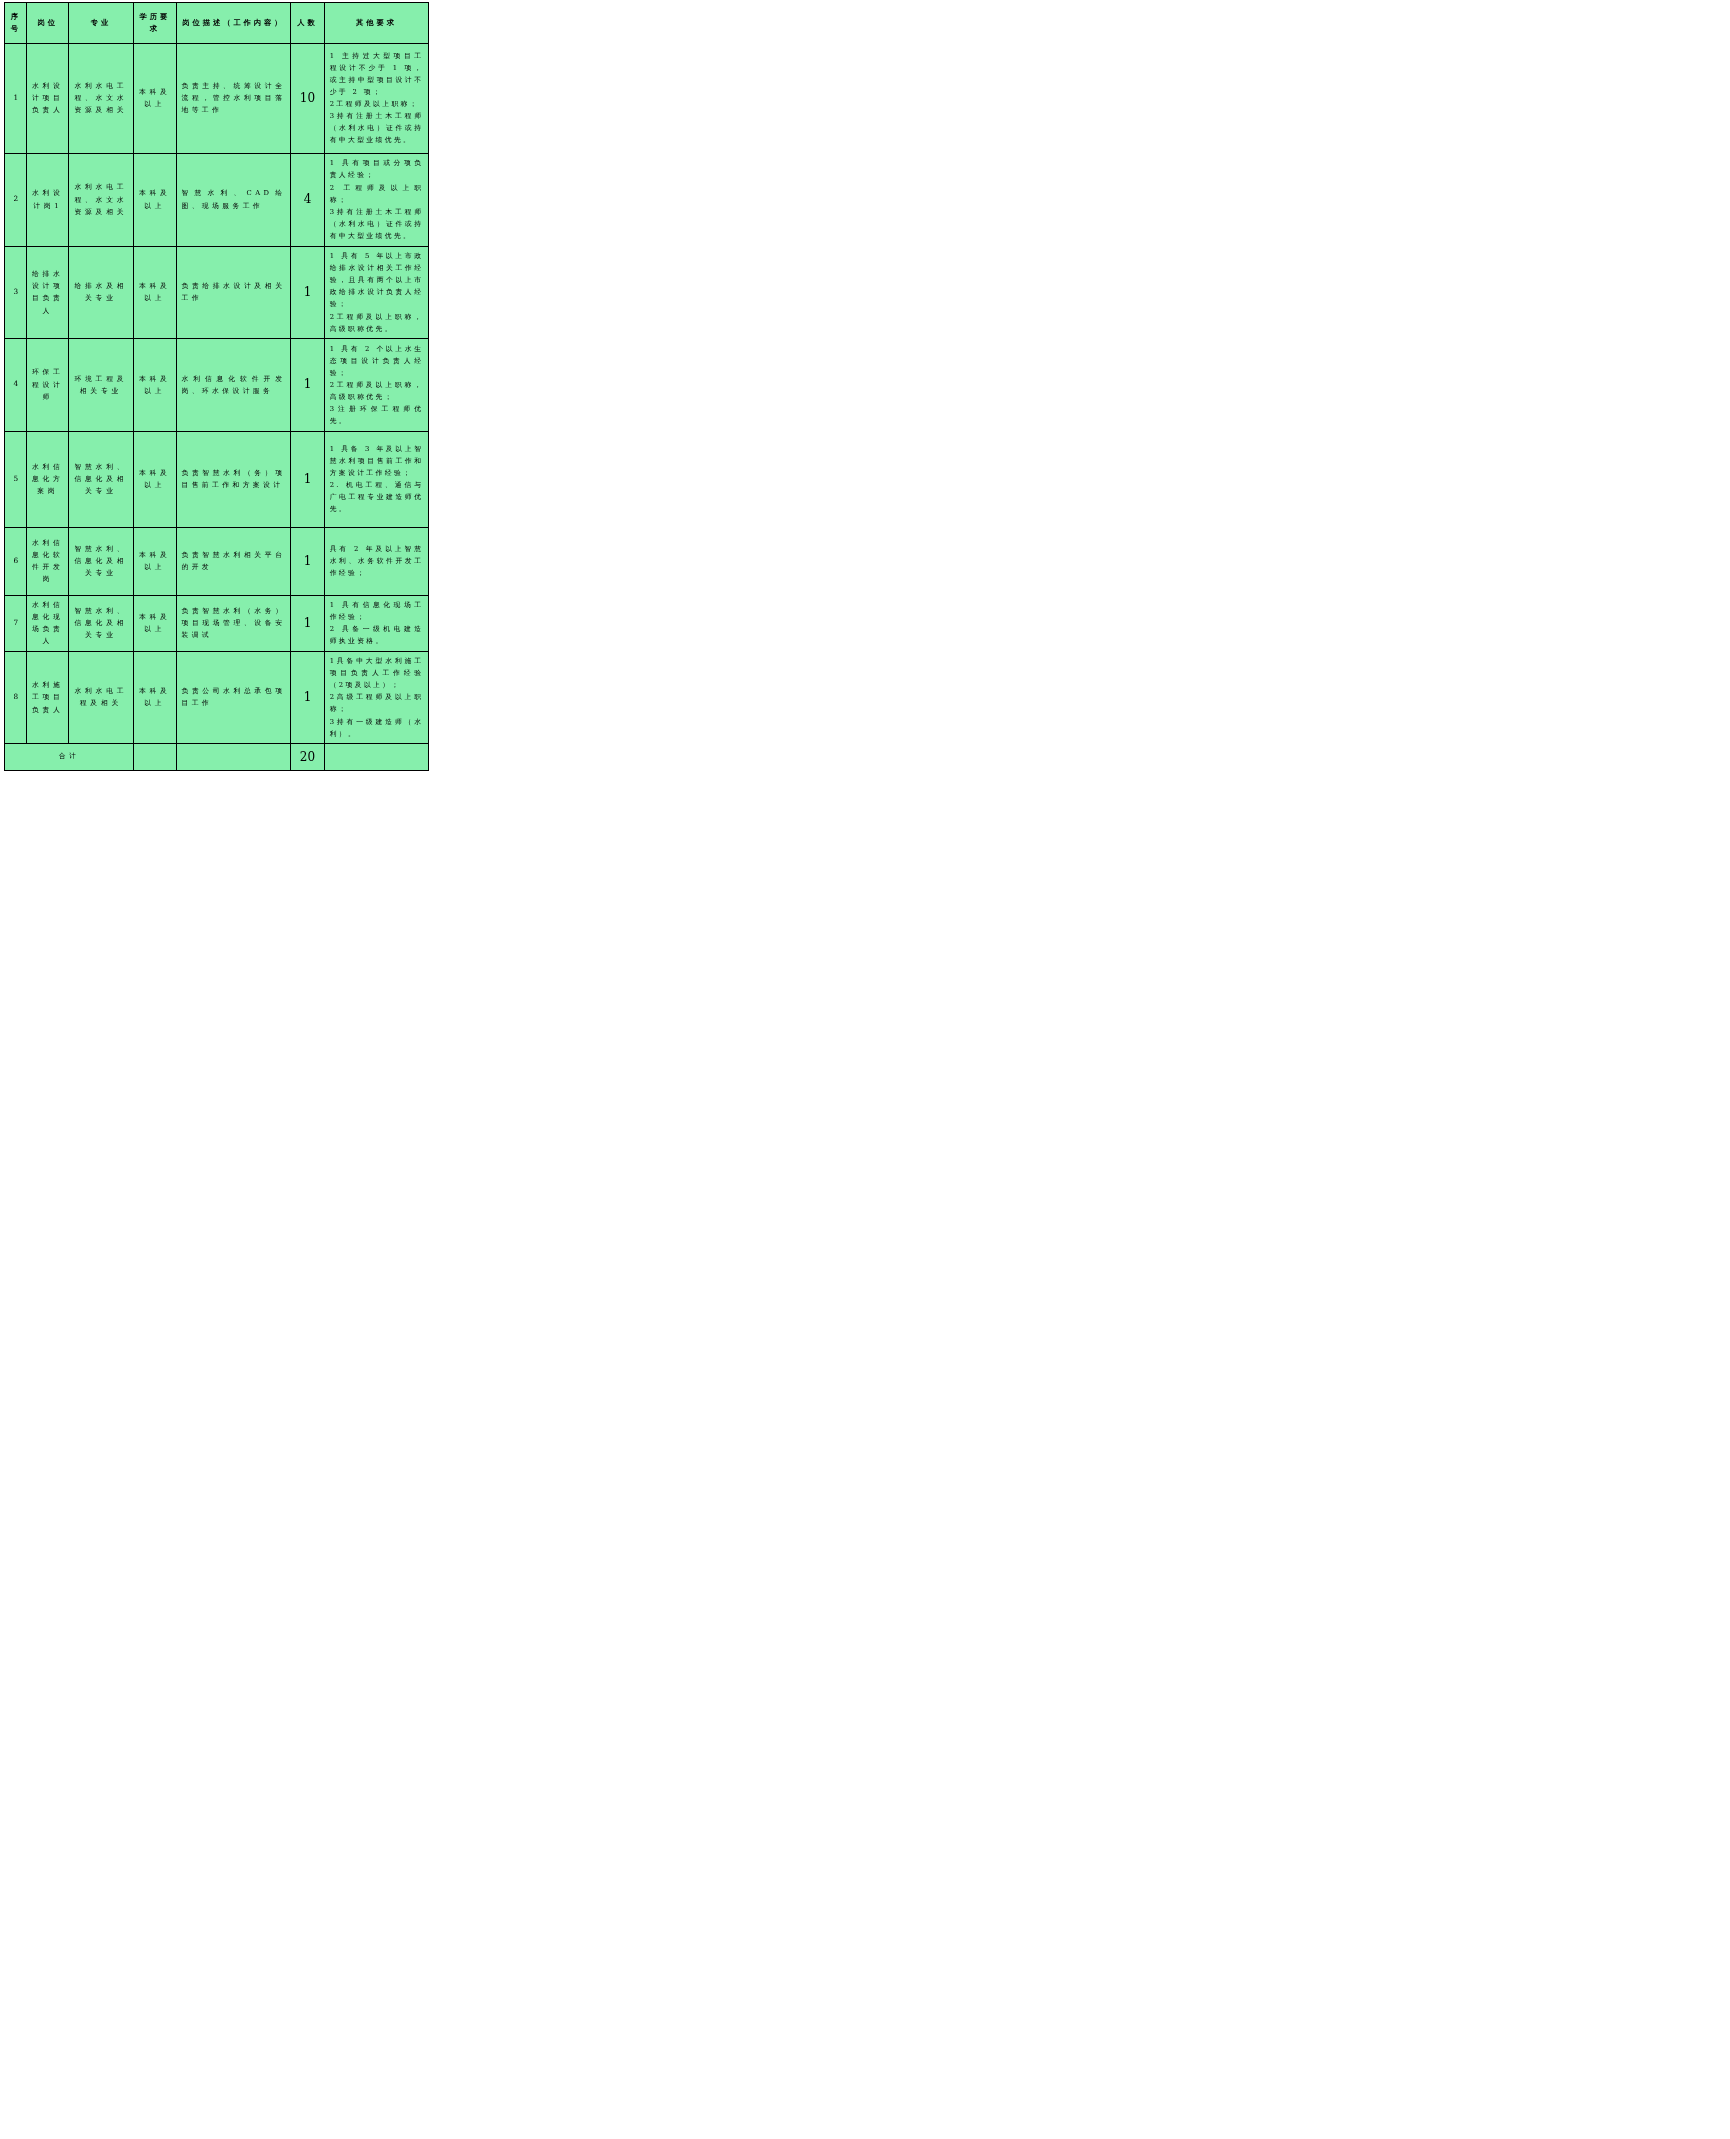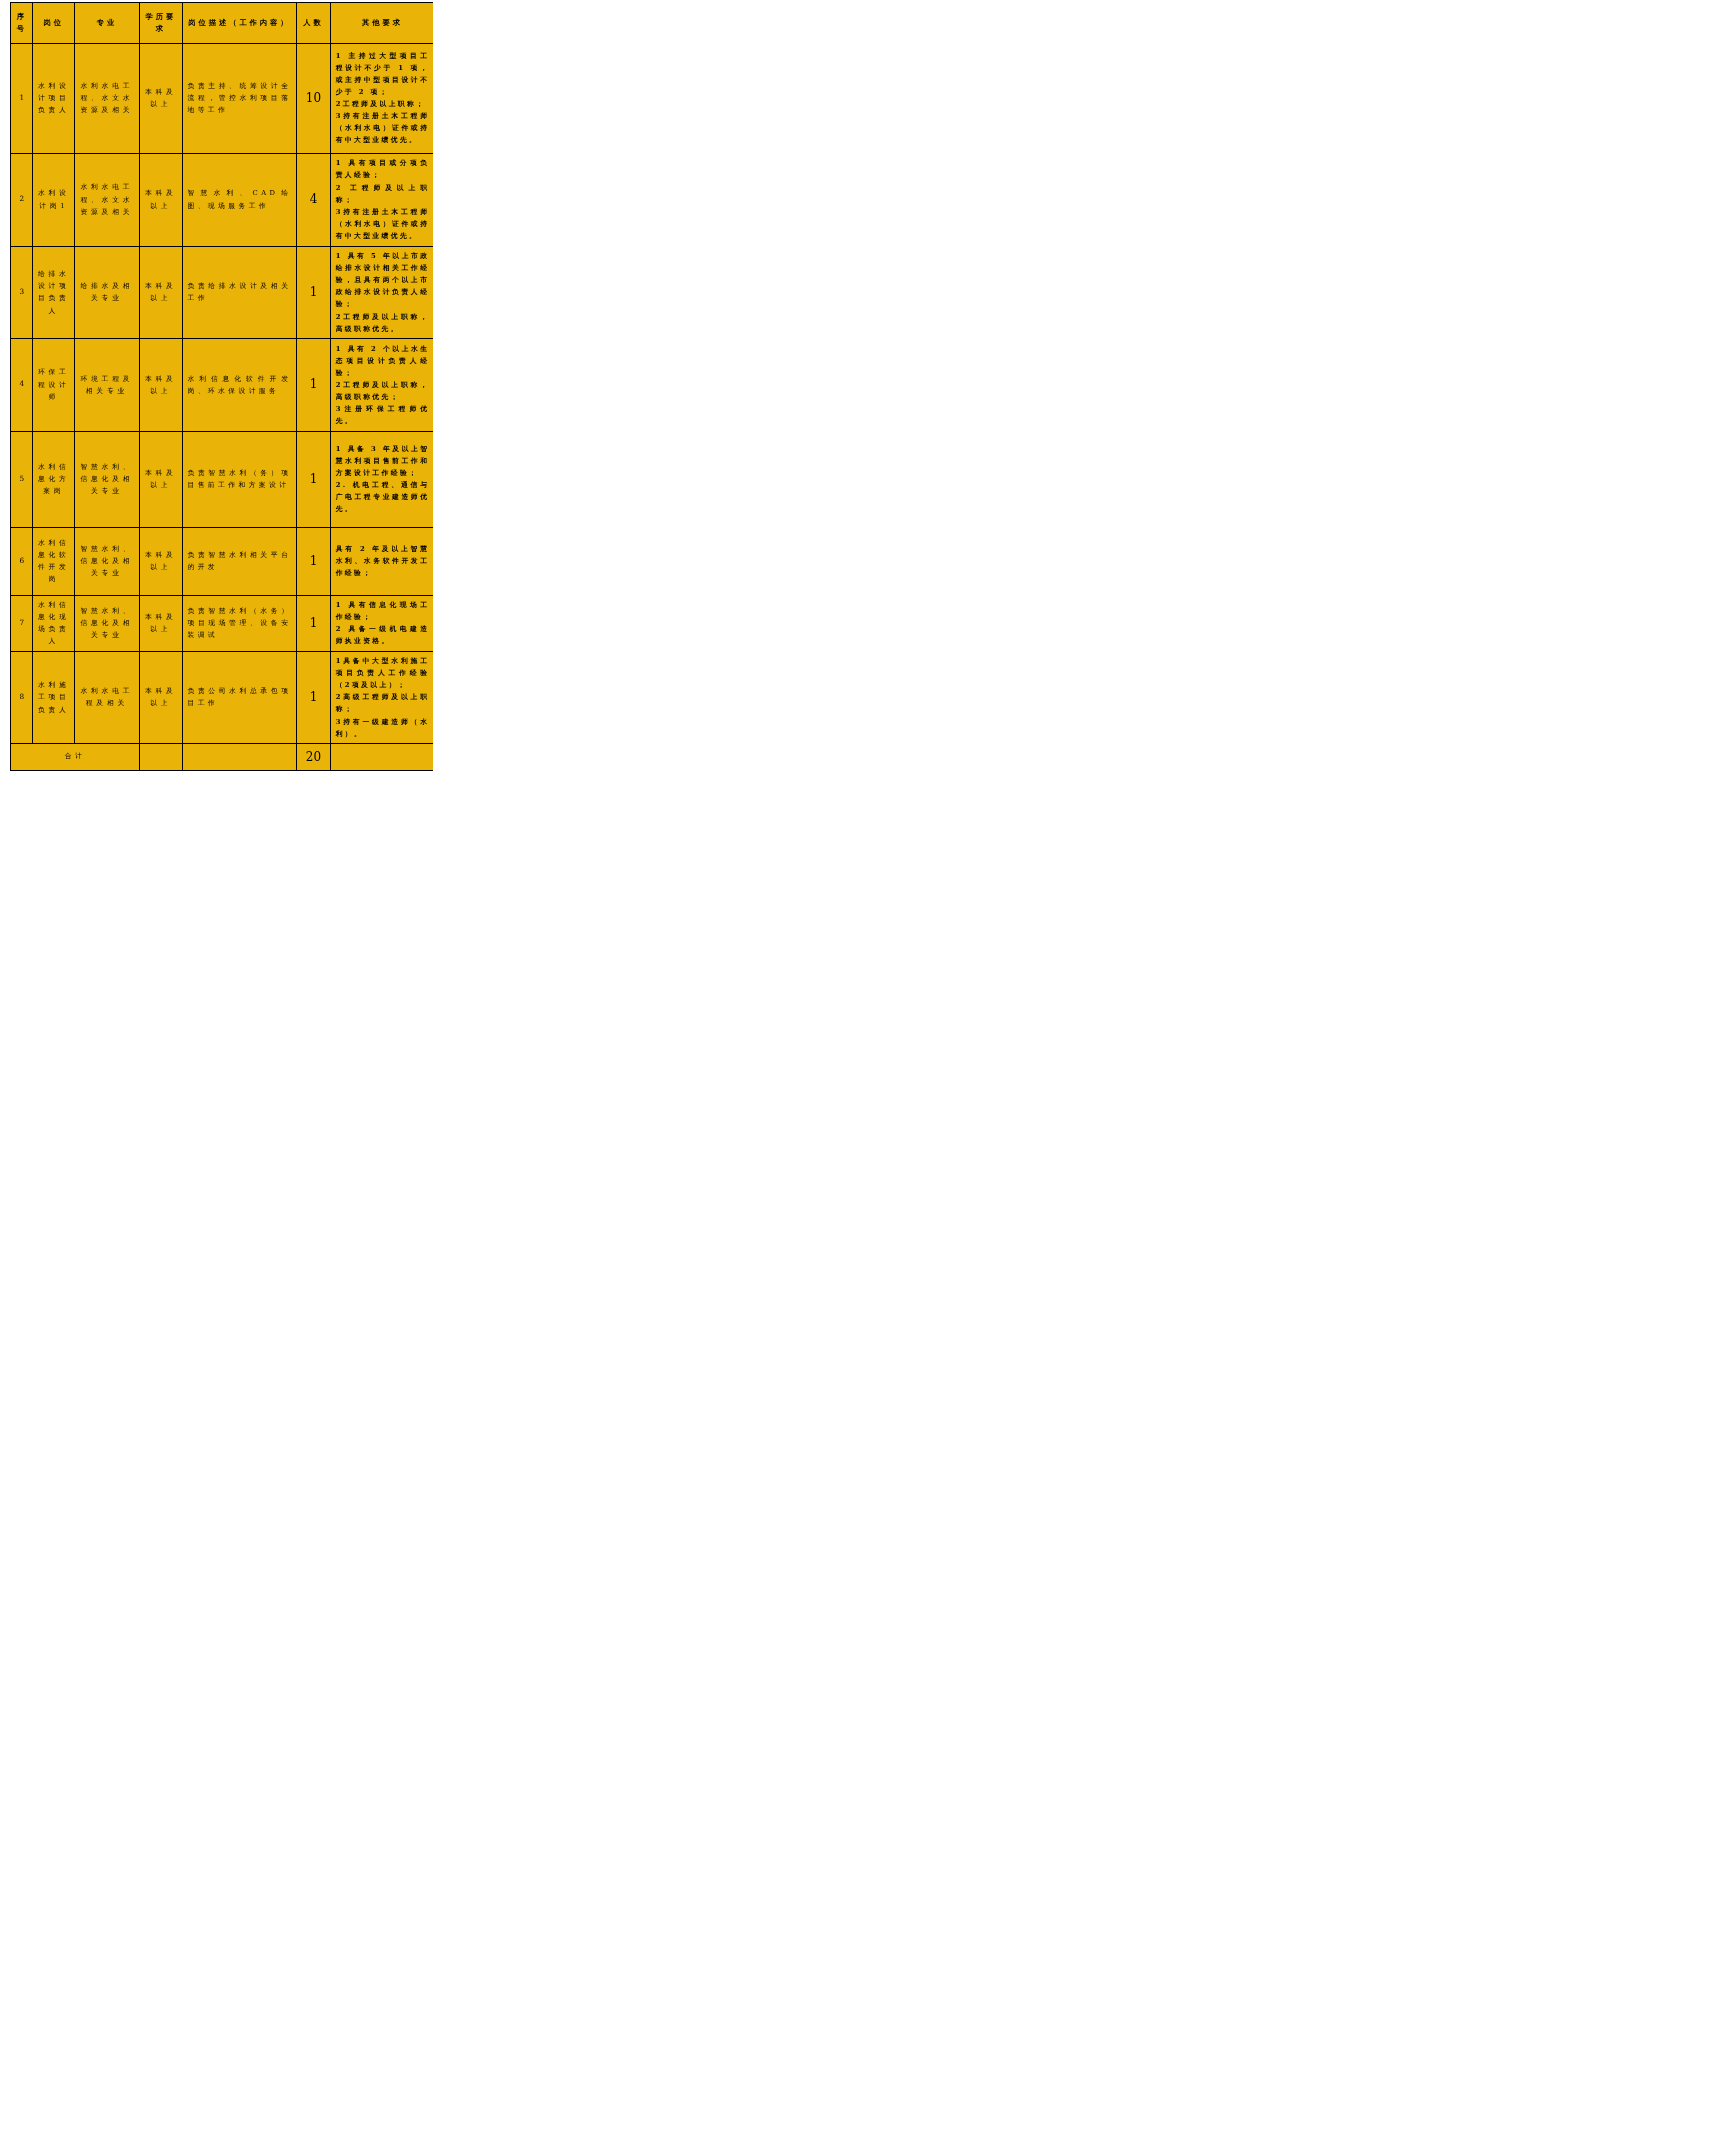--- a/index.html
+++ b/index.html
@@ -11,22 +11,21 @@
     color:#000;
   }
   table.recruit{
     width:100%;
     table-layout:fixed;
     border-collapse:collapse;
     border-top:1.7px solid #000;
     border-bottom:1.7px solid #000;
     border-left:0.4px solid #000;
     border-right:0.4px solid #000;
-    background:#eab308;
-    margin-left:6px;
+    background:#86efac;
   }
   th,td{
     border:0.4px solid #000;
     vertical-align:middle;
     text-align:center;
     font-size:6.8px;
     line-height:1.75;
     padding:2.6px 2.6px;
     word-break:break-all;
     overflow:hidden;
@@ -63,21 +62,20 @@
     letter-spacing:0.5em;
     line-height:1.8;
     padding:2.6px 4.3px;
   }
   td.req-cell{
     text-align:justify;
     letter-spacing:0.35em;
     line-height:1.78;
     padding:3.4px 4.3px;
     white-space:pre-line;
-    font-weight:bold;
   }
   td.count-cell{font-size:12px;}
   td.total-label-cell{letter-spacing:0.5em;font-size:6.8px;}
   td.total-count-cell{font-size:12px;}
 </style>
 </head>
 <body>
 
 <table class="recruit">
   <colgroup>

